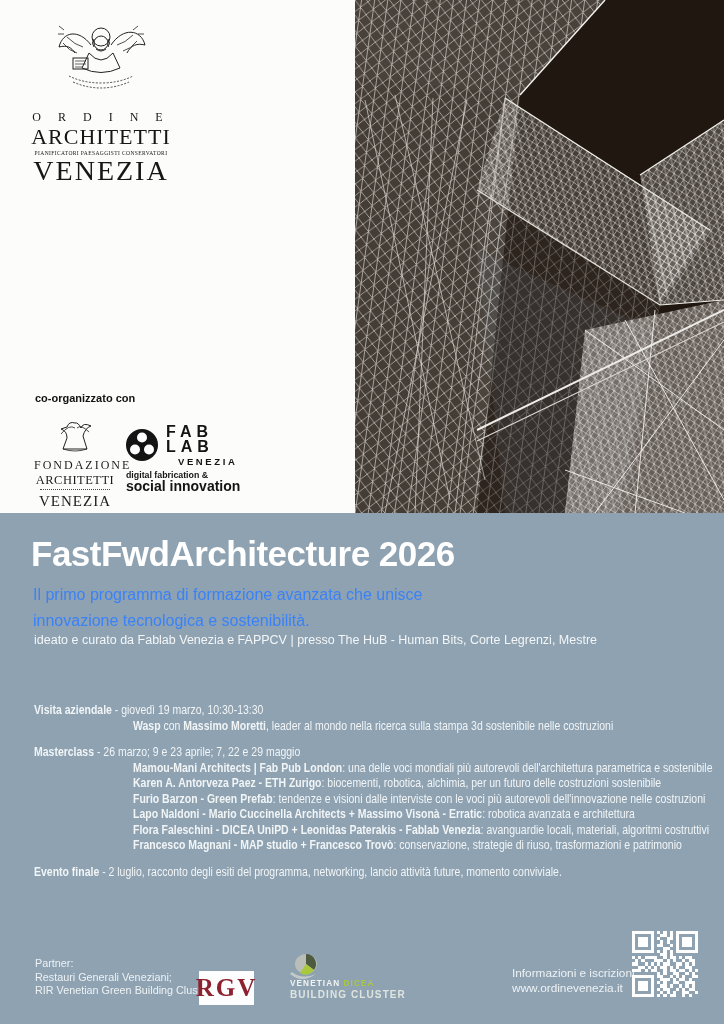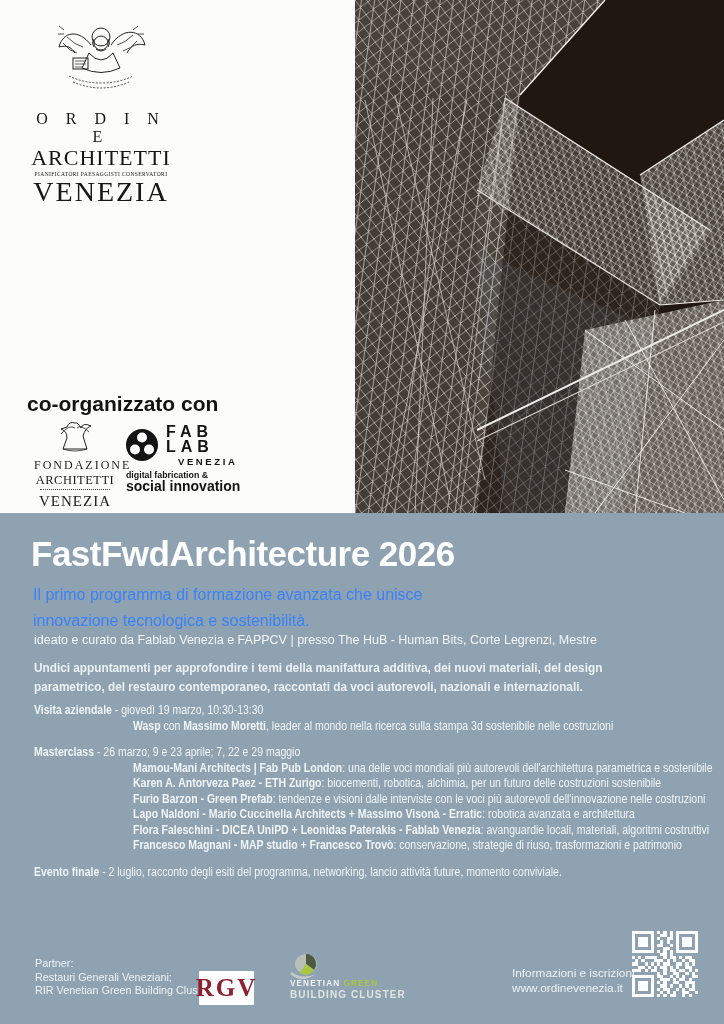--- a/index.html
+++ b/index.html
@@ -6,26 +6,26 @@
   .poster{position:relative;width:724px;height:1024px;background:#fcfcfa;overflow:hidden;
           font-family:"Liberation Sans", sans-serif;}
   .abs{position:absolute;}
 
   
   .photo{left:355px;top:0;width:369px;height:513px;}
 
   
   .oav{left:28px;top:20px;width:146px;text-align:center;color:#161614;
        font-family:"Liberation Serif", serif;}
-  .oav-l1{font-size:16px;letter-spacing:7px;margin-top:2px;}
+  .oav-l1{font-size:12px;letter-spacing:7px;margin-top:2px;}
   .oav-l2{font-size:22px;letter-spacing:1px;margin-top:-1px;}
   .oav-l3{font-size:5.5px;letter-spacing:.4px;margin-top:0;}
   .oav-l4{font-size:28px;letter-spacing:2px;margin-top:-1px;}
 
-  .coorg{left:27px;top:392px;font-size:21px;font-weight:700;color:#121212;}
+  .coorg{left:35px;top:392px;font-size:11px;font-weight:700;color:#121212;}
 
   .fond{left:34px;top:419px;width:82px;text-align:center;color:#1c1c1a;
         font-family:"Liberation Serif", serif;}
   .fond-l1{font-size:12px;letter-spacing:2px;margin-top:1px;}
   .fond-l2{font-size:12.5px;letter-spacing:.5px;}
   .fond-rule{height:2px;border-top:1px dotted #444;margin:1px 6px;}
   .fond-l3{font-size:15px;letter-spacing:1px;}
 
   .fablab{left:124px;top:424px;width:130px;color:#141414;}
   .fablab-icon{position:absolute;left:0;top:3px;}
@@ -173,24 +173,20 @@
 
   <div class="abs band"></div>
 
   <div class="abs title">FastFwdArchitecture 2026</div>
   <div class="abs subtitle">
     <div>Il primo programma di formazione avanzata che unisce</div>
     <div>innovazione tecnologica e sostenibilità.</div>
   </div>
   <div class="abs byline">ideato e curato da Fablab Venezia e FAPPCV | presso The HuB - Human Bits, Corte Legrenzi, Mestre</div>
 
-  <div class="abs intro">
-    <div class="fit">Undici appuntamenti per approfondire i temi della manifattura additiva, dei nuovi materiali, del design</div>
-    <div class="fit">parametrico, del restauro contemporaneo, raccontati da voci autorevoli, nazionali e internazionali.</div>
-  </div>
 
   <div class="abs program">
       <div class="prog-block">
         <div class="prog-line"><span class="b">Visita aziendale</span><span> - giovedì 19 marzo, 10:30-13:30</span></div>
         <div class="prog-line indent"><span class="b">Wasp</span><span> con </span><span class="b">Massimo Moretti</span><span>, leader al mondo nella ricerca sulla stampa 3d sostenibile nelle costruzioni</span></div>
       </div>
       <div class="prog-block">
         <div class="prog-line"><span class="b">Masterclass</span><span> - 26 marzo; 9 e 23 aprile; 7, 22 e 29 maggio</span></div>
         <div class="prog-line indent"><span class="b">Mamou-Mani Architects | Fab Pub London</span><span>: una delle voci mondiali più autorevoli dell'architettura parametrica e sostenibile</span></div>
         <div class="prog-line indent"><span class="b">Karen A. Antorveza Paez - ETH Zurigo</span><span>: biocementi, robotica, alchimia, per un futuro delle costruzioni sostenibile</span></div>
@@ -214,21 +210,21 @@
     <span>RGV</span>
   </div>
 
   <div class="abs vgbc">
     <svg class="vgbc-icon" width="36" height="28" viewBox="0 0 36 28">
       <ellipse cx="18" cy="12" rx="11" ry="10" fill="#b9beb8"></ellipse>
       <path d="M18 2a10 10 0 018 16l-8-6z" fill="#4e5a40"></path>
       <path d="M26 18a10 10 0 01-14 3l6-9z" fill="#a9c83e"></path>
       <path d="M4 20q10 8 24 2-14 10-26 0z" fill="#cfd3cd" opacity="0.8"></path>
     </svg>
-    <div class="vgbc-txt"><span class="vgbc-w1">VENETIAN</span> <span class="vgbc-w2">GREEN</span></div>
+    <div class="vgbc-txt"><span class="vgbc-w1">VENETIAN</span> <span class="vgbc-w2">DICEA</span></div>
     <div class="vgbc-l2">BUILDING CLUSTER</div>
   </div>
 
   <div class="abs info">
     <div>Informazioni e iscrizioni</div>
     <div>www.ordinevenezia.it</div>
   </div>
 
   <div class="abs qr"><svg viewBox="0 0 21 21" width="66" height="66">
         <rect x="0" y="0" width="1.02" height="1.02" fill="#ffffff"></rect>

